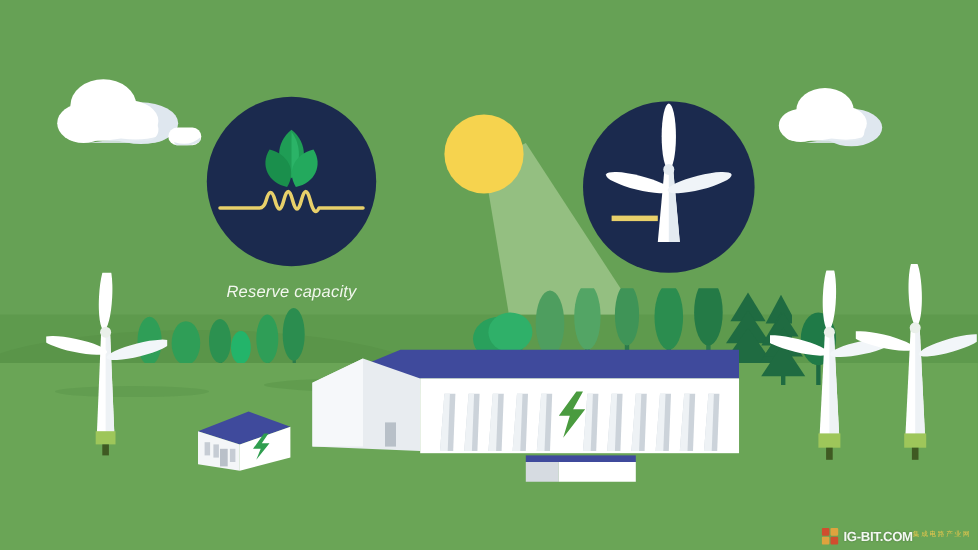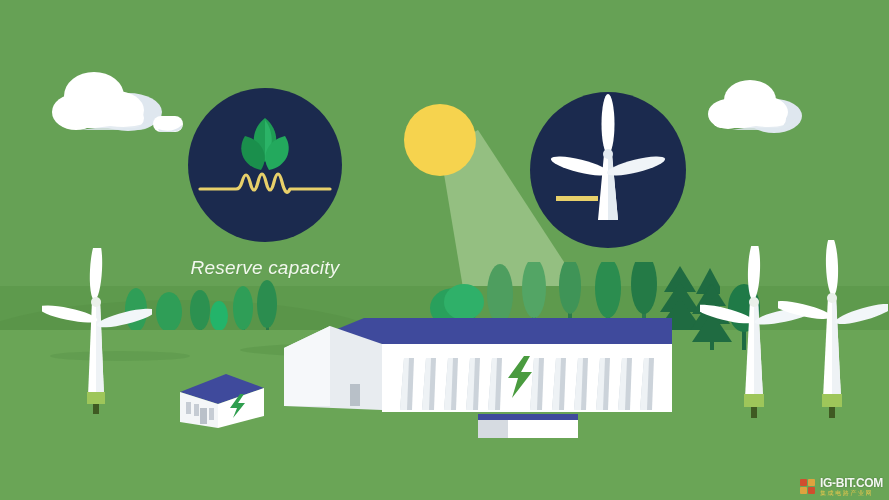--- a/index.html
+++ b/index.html
@@ -89,21 +89,21 @@
   }
   .badge-disc {
     border-radius: 50%;
     background: #1b2a4e;
     position: relative;
     overflow: hidden;
   }
   .badge-caption {
     color: #f2f8ee;
     font-style: italic;
-    font-size: 19px;
+    font-size: 15px;
     font-weight: 300;
     line-height: 1.3;
     margin-top: 14px;
     letter-spacing: .2px;
     text-shadow: 0 1px 1px rgba(0,0,0,.06);
   }
   #badge-reserve { left: 188px; top: 88px; width: 154px; }
   #badge-reserve .badge-disc { width: 154px; height: 154px; }
   #badge-wind    { left: 530px; top: 92px; width: 156px; }
   #badge-wind .badge-disc { width: 156px; height: 156px; }
@@ -117,21 +117,21 @@
     align-items: center;
     gap: 3px;
     opacity: .92;
   }
   #watermark .wm-mark {
     width: 17px; height: 17px;
     display: block;
   }
   #watermark .wm-text {
     display: flex;
-    flex-direction: column;
+    flex-direction: row;
     line-height: 1;
   }
   #watermark .wm-main {
     font-size: 12px;
     font-weight: bold;
     color: #ffffff;
     letter-spacing: -.3px;
     text-shadow: 0 0 2px rgba(0,0,0,.35);
   }
   #watermark .wm-sub {

